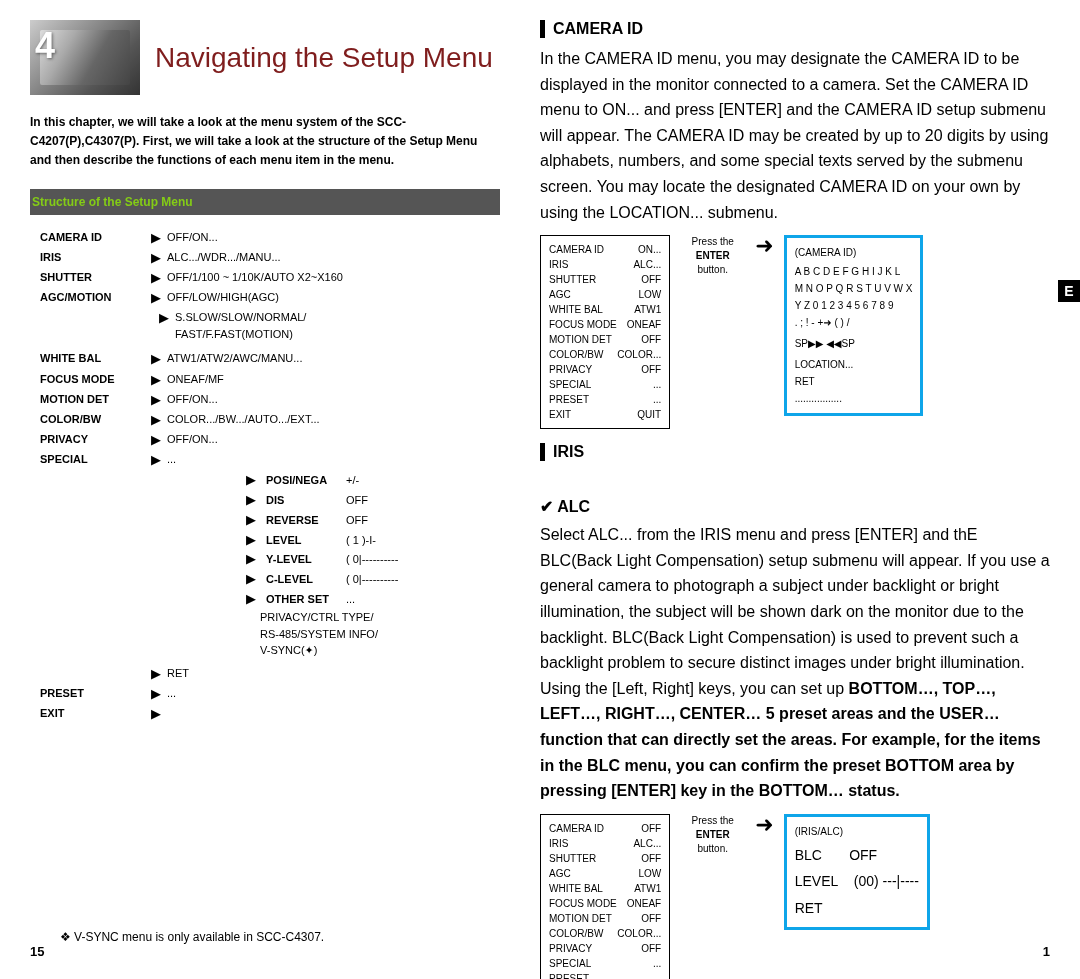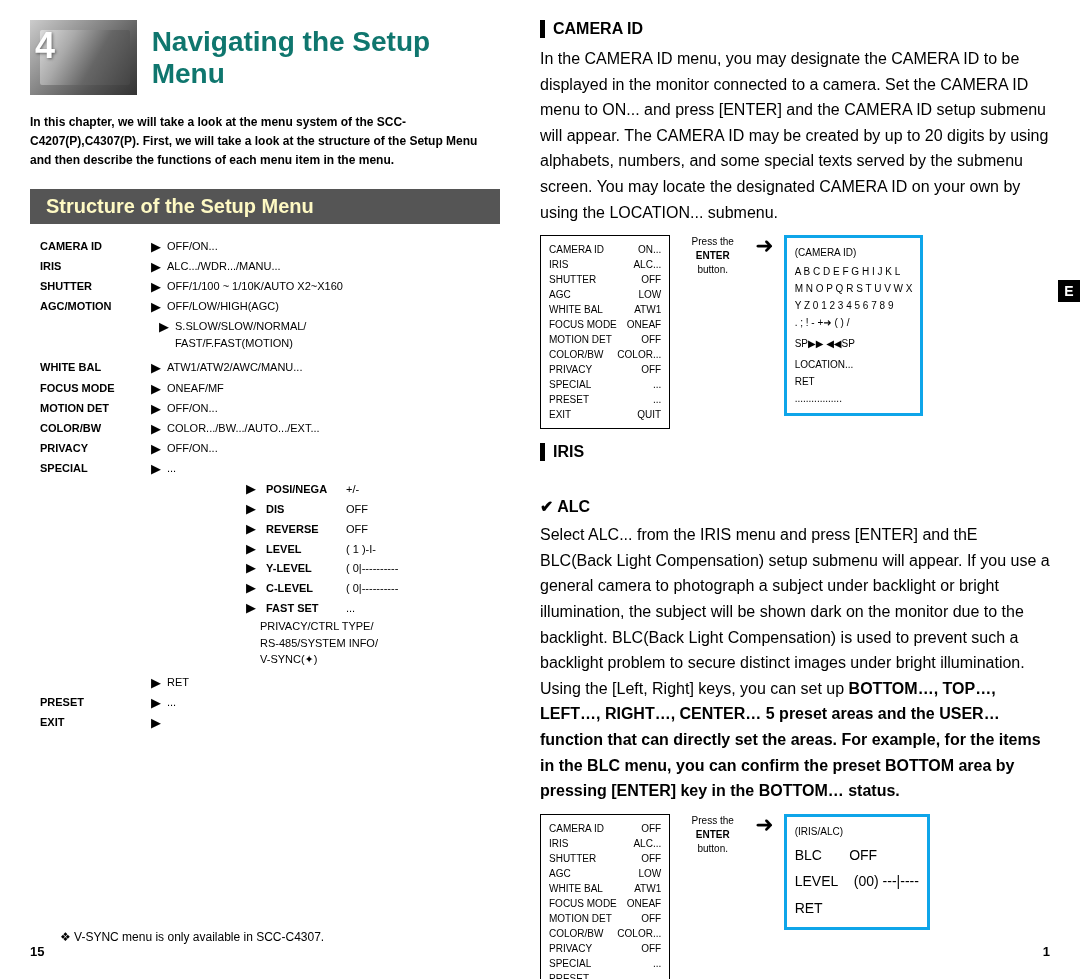--- a/index.html
+++ b/index.html
@@ -64,38 +64,38 @@
       top: 5px; left: 5px;
       font-size: 36px;
       font-weight: bold;
       color: #fff;
       z-index: 2;
       text-shadow: 1px 1px 3px rgba(0,0,0,0.5);
     }
 
     .chapter-title {
       font-size: 28px;
-      font-weight: bold;
-      color: #0f766e;
+      font-weight: normal;
+      color: #7f1d1d;
     }
 
     .intro-text {
       font-size: 12px;
       font-weight: bold;
       line-height: 1.6;
       margin-bottom: 18px;
     }
 
     
     .section-heading {
       background: #555;
-      color: #fef9c3;
-      font-size: 20px;
-      font-weight: bold;
-      padding: 6px 16px;
+      color: #84cc16;
+      font-size: 12px;
+      font-weight: bold;
+      padding: 6px 2px;
       margin-bottom: 14px;
     }
 
     
     .menu-diagram {
       font-size: 11px;
       line-height: 1.5;
       margin-left: 10px;
     }
 
@@ -392,21 +392,21 @@
           <span class="sub-sub-label bold" style="margin-left:4px;">Y-LEVEL</span>
           <span>( 0|----------</span>
         </div>
         <div class="sub-sub-row">
           <span class="menu-arrow">▶</span>
           <span class="sub-sub-label bold" style="margin-left:4px;">C-LEVEL</span>
           <span>( 0|----------</span>
         </div>
         <div class="sub-sub-row">
           <span class="menu-arrow">▶</span>
-          <span class="sub-sub-label bold" style="margin-left:4px;">FAST SET</span>
+          <span class="sub-sub-label bold" style="margin-left:4px;">OTHER SET</span>
           <span>...</span>
         </div>
         <div style="margin-left:20px; line-height:1.5;">
           <div>PRIVACY/CTRL TYPE/</div>
           <div>RS-485/SYSTEM INFO/</div>
           <div>V-SYNC(✦)</div>
         </div>
       </div>
 
       <div style="height:6px;"></div>

